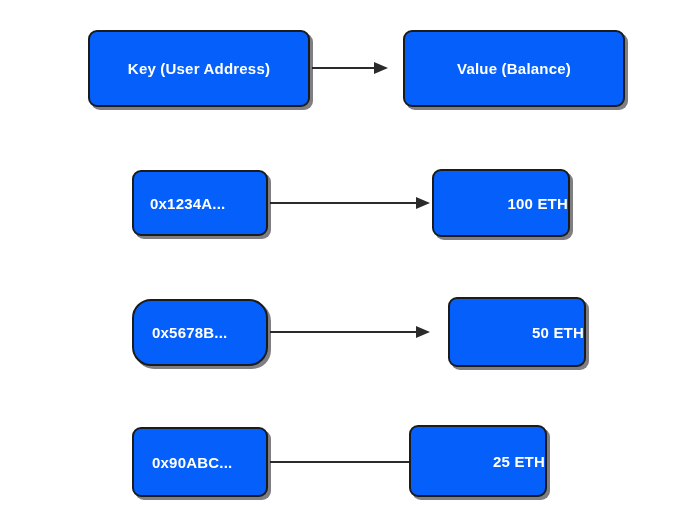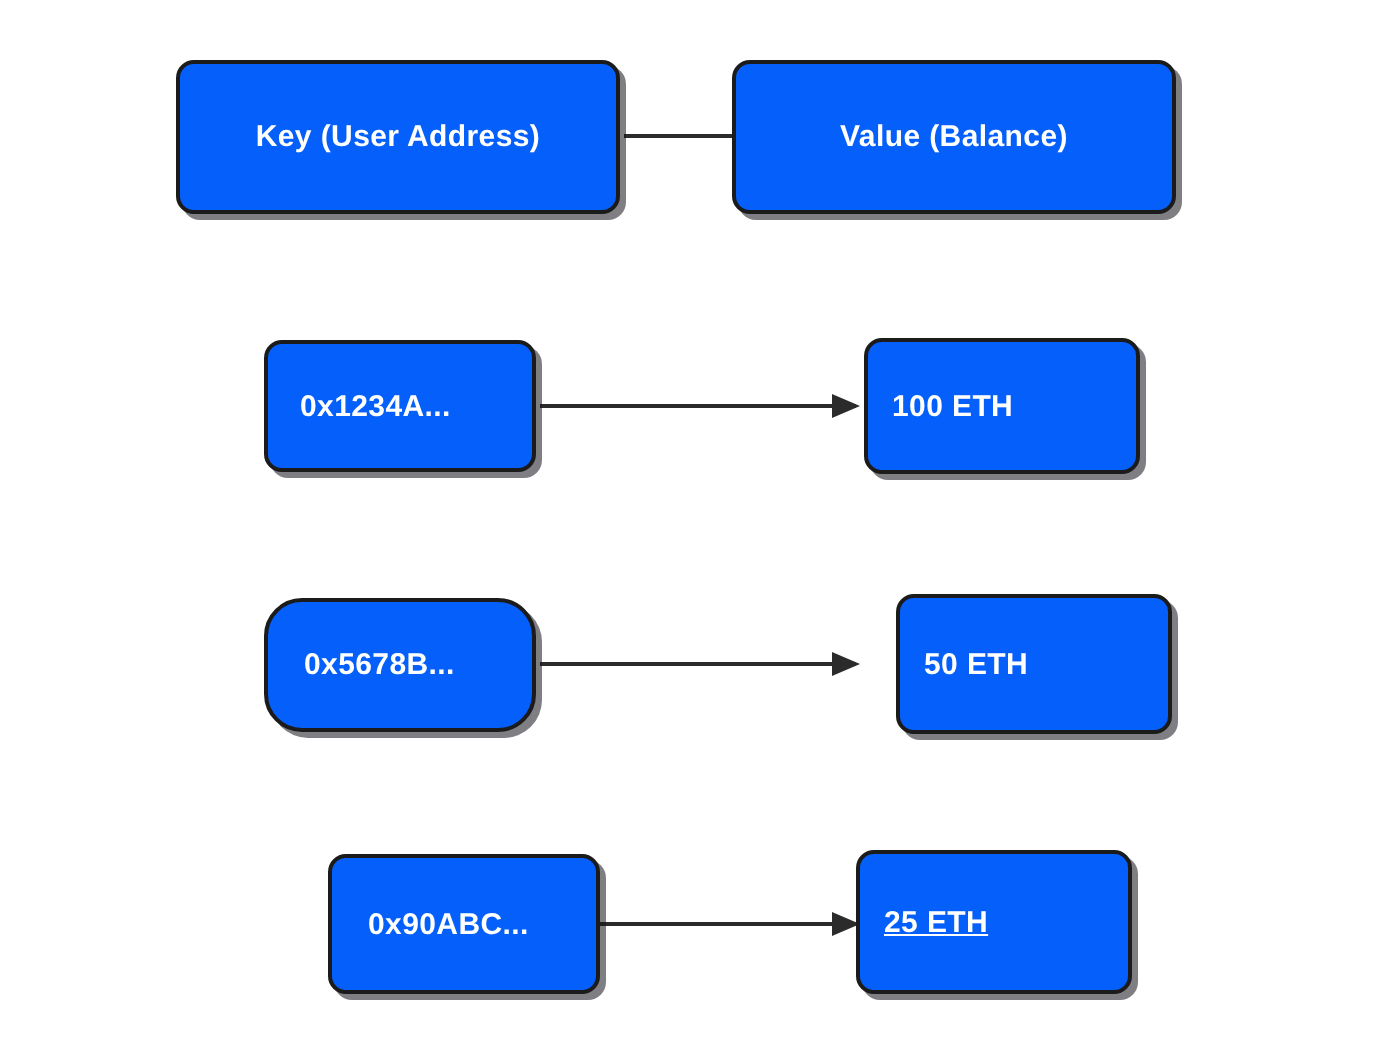--- a/index.html
+++ b/index.html
@@ -61,21 +61,21 @@
   .node-box.key-node .node-label {
     text-align: left;
   }
 
   
   .node-box.value-node {
     justify-content: center;
     font-size: 15px;
   }
   .node-box.value-node .node-label {
-    text-align: left;
+    text-align: right;
     margin-left: 12px;
   }
 
   .arrow-layer {
     position: absolute;
     left: 0;
     top: 0;
     width: 700px;
     height: 525px;
     pointer-events: none;
@@ -99,41 +99,41 @@
 
     <line x1="270" y1="332" x2="428" y2="332" stroke="#2b2b2b" stroke-width="2" marker-end="url(#arrowhead)"></line>
 
     <line x1="270" y1="462" x2="428" y2="462" stroke="#2b2b2b" stroke-width="2" marker-end="url(#arrowhead)"></line>
   </svg>
 
   <div class="node-box header" style="left:88px; top:30px; width:222px; height:77px;">
     <span class="node-label">Key (User Address)</span>
   </div>
 
-  <div class="node-box header" style="left:366px; top:30px; width:222px; height:77px;align-items:center;">
+  <div class="node-box header" style="left:403px; top:30px; width:222px; height:77px;align-items:center;">
     <span class="node-label">Value (Balance)</span>
   </div>
 
   <div class="node-box key-node" style="left:132px; top:170px; width:136px; height:66px;padding-left:16px;">
     <span class="node-label">0x1234A...</span>
   </div>
 
   <div class="node-box value-node" style="left:432px; top:169px; width:138px; height:68px;">
     <span class="node-label">100 ETH</span>
   </div>
 
   <div class="node-box key-node" style="left:132px; top:299px; width:136px; height:67px;border-radius:19px;">
     <span class="node-label">0x5678B...</span>
   </div>
 
   <div class="node-box value-node" style="left:448px; top:297px; width:138px; height:70px;">
     <span class="node-label">50 ETH</span>
   </div>
 
-  <div class="node-box key-node" style="left:132px; top:427px; width:136px; height:70px;margin-left:32px;">
+  <div class="node-box key-node" style="left:132px; top:427px; width:136px; height:70px;">
     <span class="node-label">0x90ABC...</span>
   </div>
 
-  <div class="node-box value-node" style="left:428px; top:425px; width:138px; height:72px;text-decoration:underline;">
+  <div class="node-box value-node" style="left:409px; top:425px; width:138px; height:72px;">
     <span class="node-label">25 ETH</span>
   </div>
 
 </div>
 
 </body></html>

